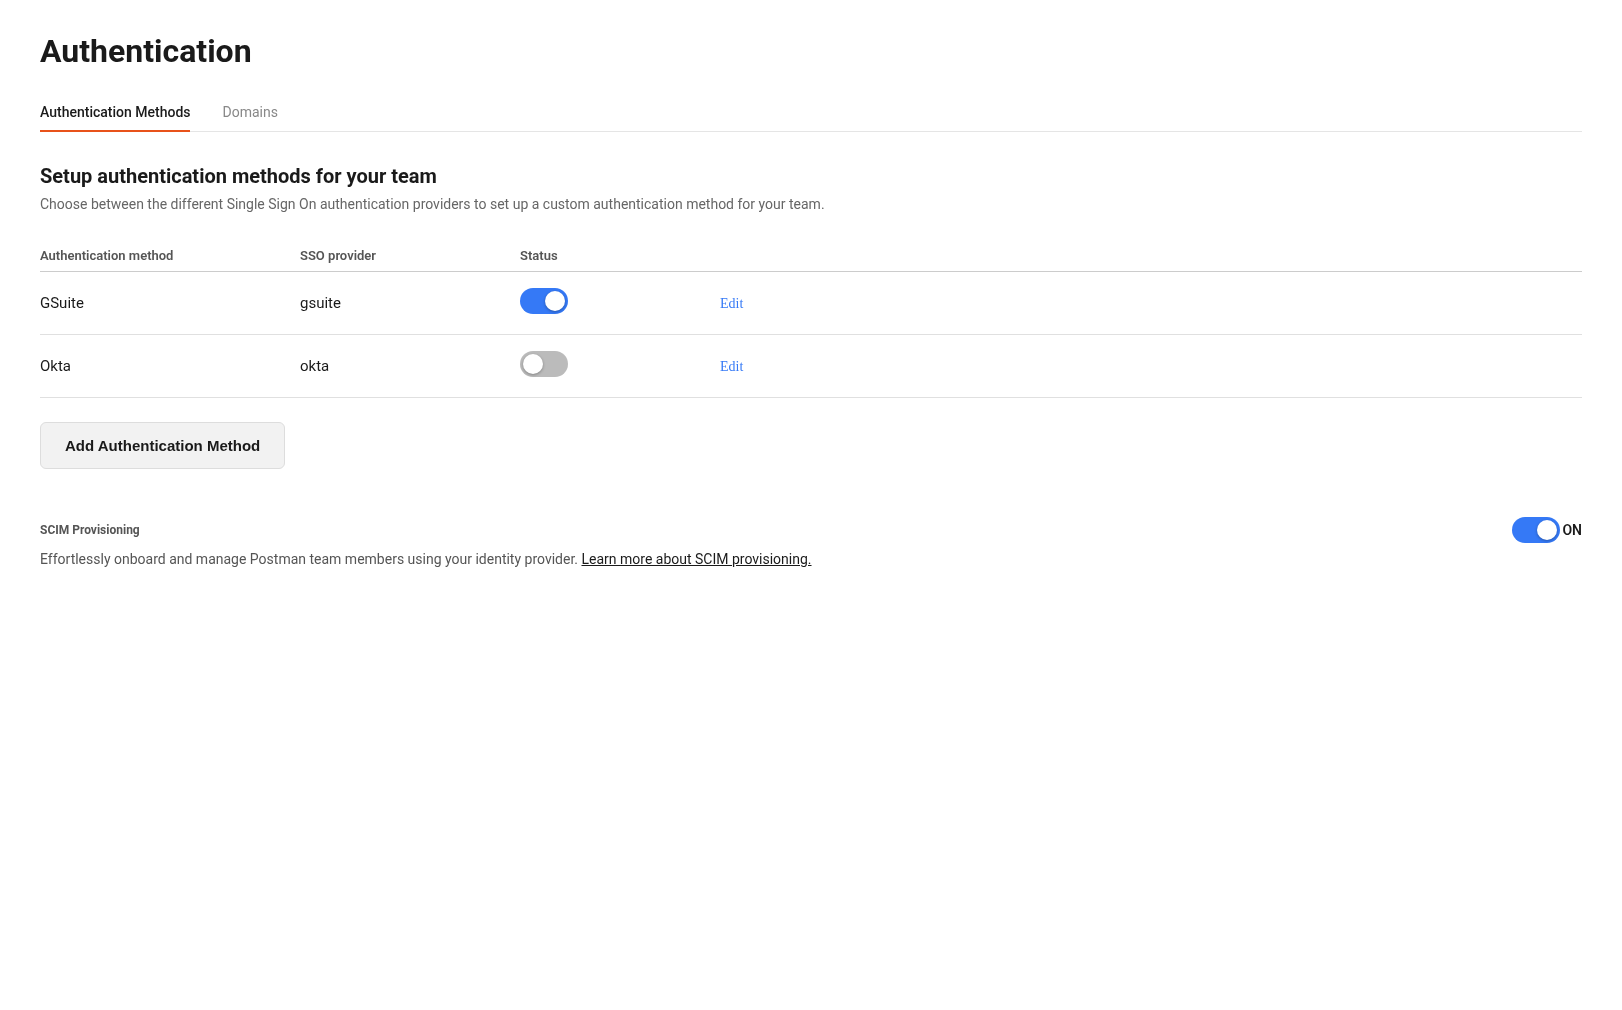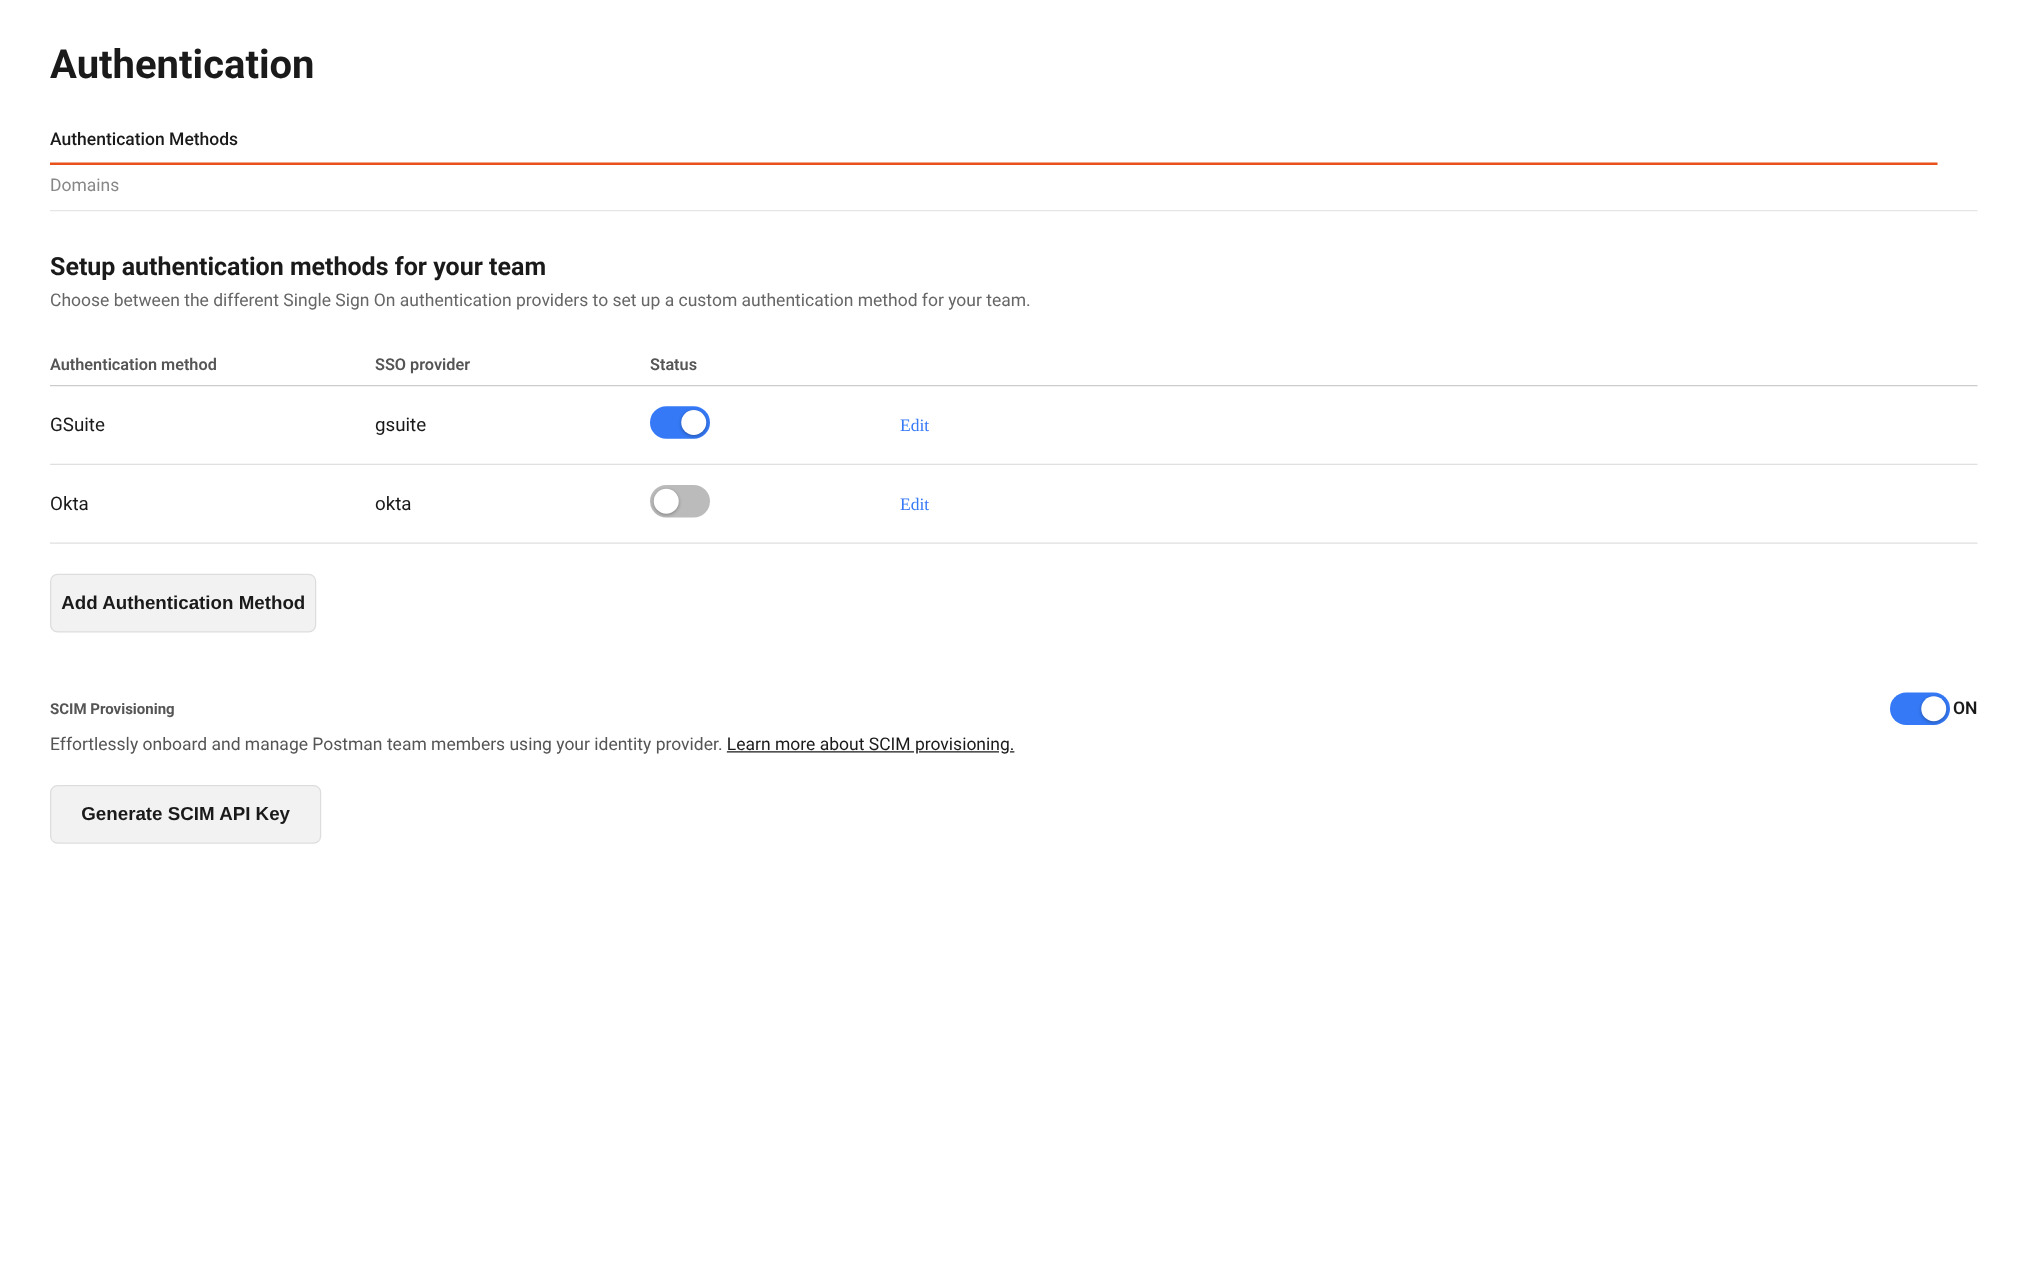--- a/index.html
+++ b/index.html
@@ -22,21 +22,20 @@
       font-weight: 700;
       color: #1a1a1a;
       margin-bottom: 24px;
     }
 
     .tabs {
       display: flex;
       gap: 0;
       border-bottom: 1px solid #e5e5e5;
       margin-bottom: 32px;
-      flex-direction: column;
     }
 
     .tab {
       padding: 10px 0;
       margin-right: 32px;
       font-size: 14px;
       cursor: pointer;
       color: #888;
       border-bottom: 2px solid transparent;
       margin-bottom: -1px;
@@ -138,21 +137,21 @@
     .toggle-thumb.on {
       left: 25px;
     }
 
     .toggle-thumb.off {
       left: 3px;
     }
 
     .add-button {
       margin-top: 24px;
-      padding: 14px 8px;
+      padding: 14px 24px;
       background: #f2f2f2;
       border: 1px solid #ddd;
       border-radius: 6px;
       font-size: 15px;
       font-weight: 600;
       color: #1a1a1a;
       cursor: pointer;
       display: inline-block;
     }
 
@@ -278,17 +277,16 @@
         <div class="toggle-track on"></div>
         <div class="toggle-thumb on"></div>
       </div>
       <span class="scim-on-label">ON</span>
     </div>
   </div>
   <p class="scim-description">
     <span>Effortlessly onboard and manage Postman team members using your identity provider.</span>
     <a class="learn-more-link">Learn more about SCIM provisioning.</a>
   </p>
-  <button class="generate-button">Generate SCIM API Key</button>
 </div>
 
 
 
 
 </body></html>

